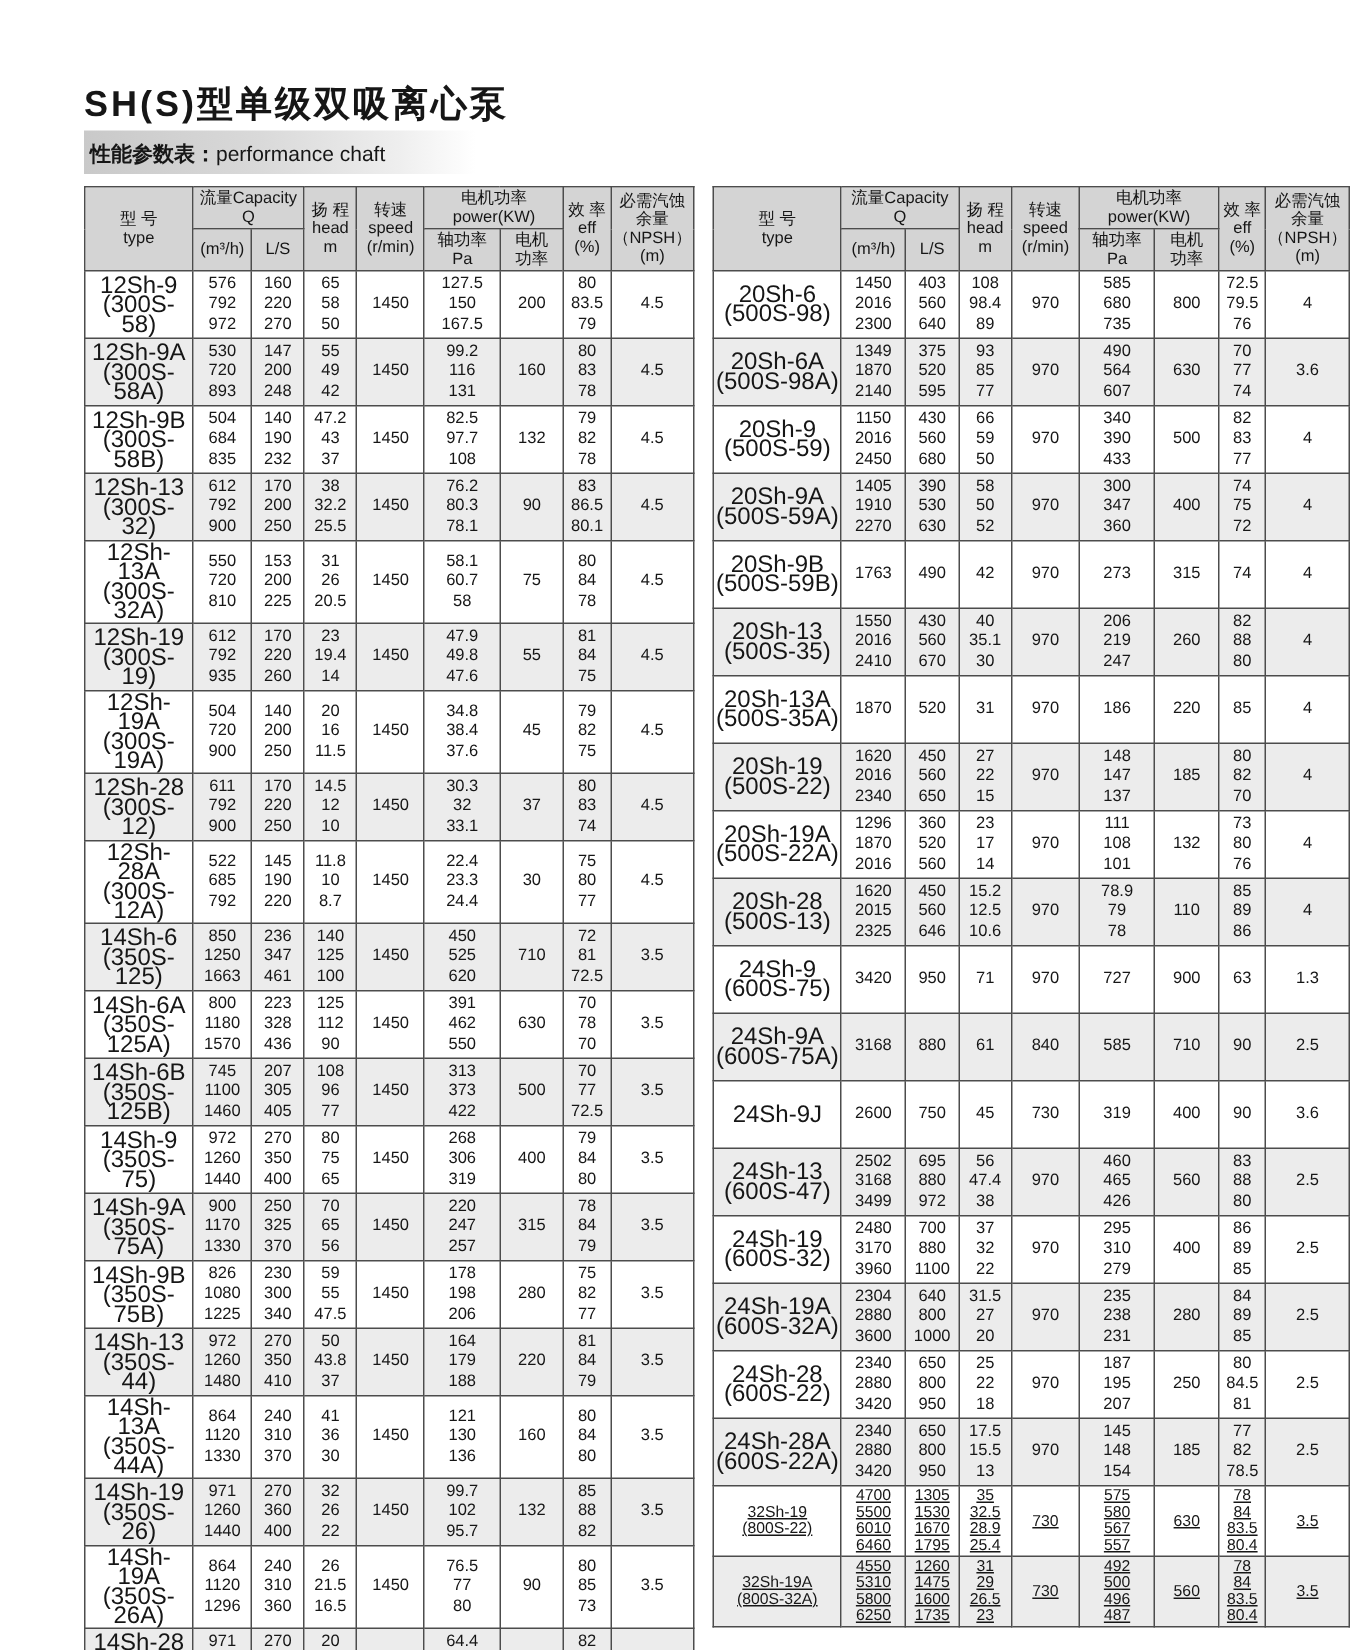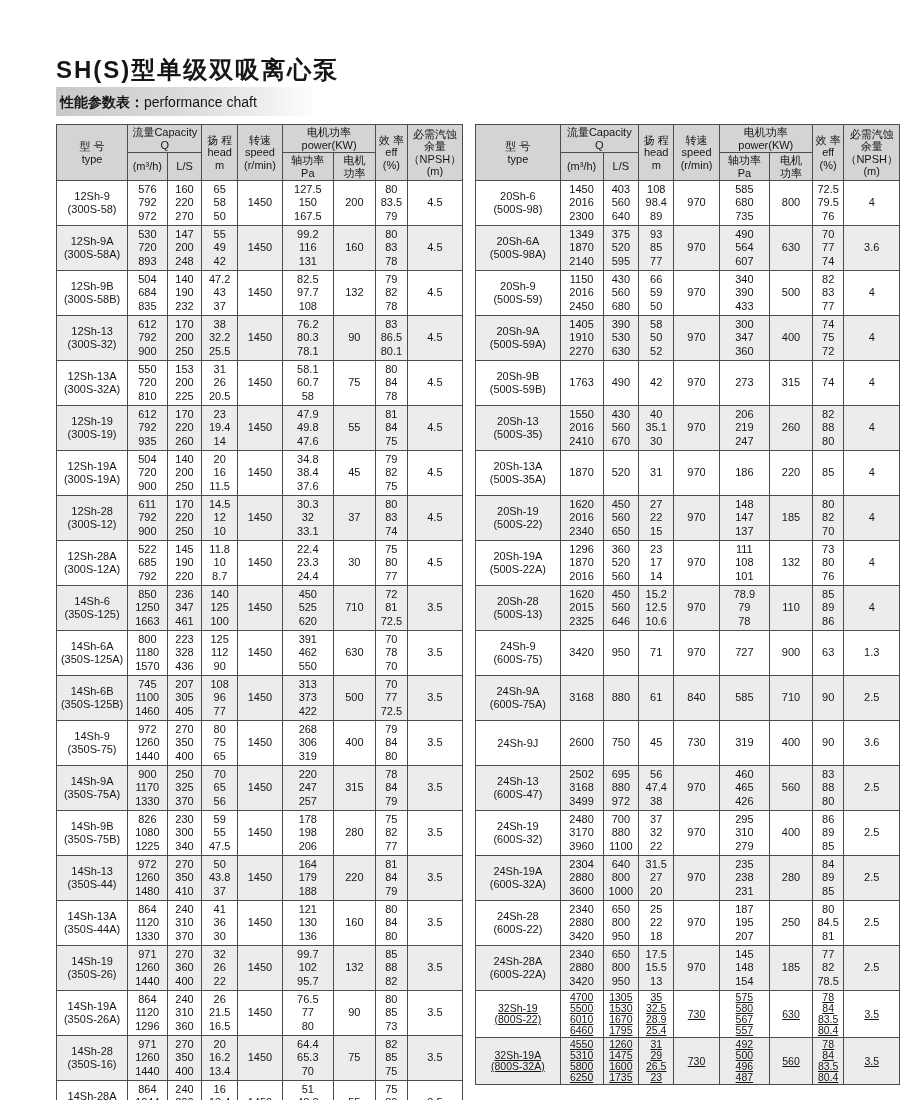--- a/index.html
+++ b/index.html
@@ -25,21 +25,21 @@
   .tables-wrap{display:flex;gap:12px;margin:8px 0 0 56px;align-items:flex-start;}
   table.tbl{border-collapse:collapse;table-layout:fixed;}
   .tbl th,.tbl td{
     border:1px solid #4c4c4c;text-align:center;vertical-align:middle;
     padding:1px 1px;font-size:11px;line-height:13.5px;overflow:hidden;
   }
   .tbl thead th{background:#d4d4d4;font-weight:normal;font-size:11px;line-height:12.5px;}
   .tbl tbody tr{height:45px;}
   .tbl tbody tr.stripe td{background:#ececec;}
   .tbl tbody tr.compact td{line-height:11px;font-size:10.5px;text-decoration:underline;}
-  .tbl td.c-model{font-size:11px;line-height:13px;}
+  .tbl td.c-model{font-size:16px;line-height:13px;}
   
   .tbl col.c0{width:74px}.tbl col.c1{width:40px}.tbl col.c2{width:36px}
   .tbl col.c3{width:36px}.tbl col.c4{width:46px}.tbl col.c5{width:52px}
   .tbl col.c6{width:44px}.tbl col.c7{width:32px}.tbl col.c8{width:40px}
   
   #table-right col.c0{width:88px}
   #table-right col.c1{width:44px}
 </style>
 </head>
 <body>

